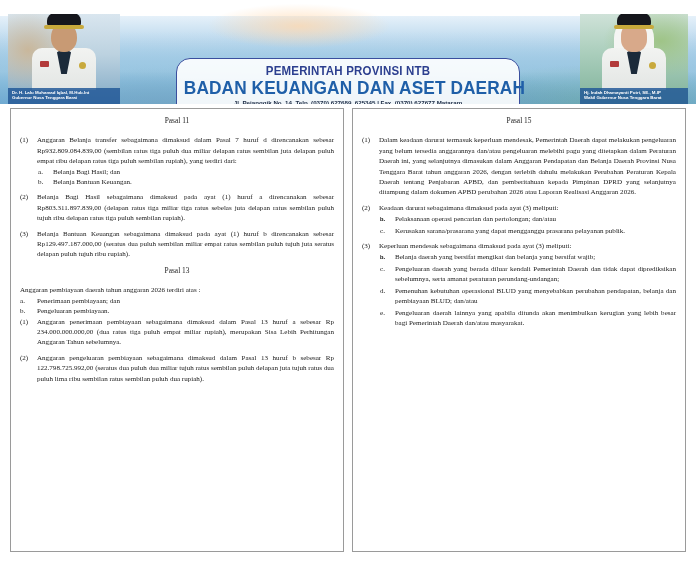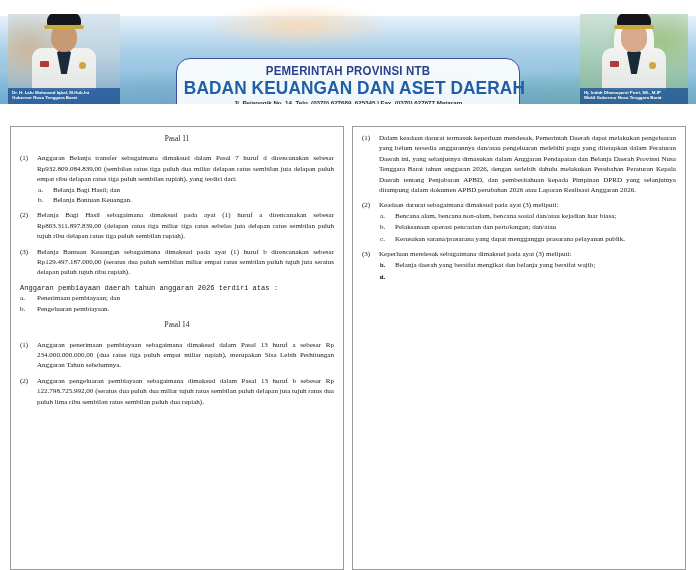--- a/index.html
+++ b/index.html
@@ -131,21 +131,21 @@
   .plaque .line3, .plaque .line4 {
     font-family: "Liberation Sans", sans-serif;
     font-size: 6.2px; line-height: 8.4px; color: #1a2a44; font-weight: bold;
     white-space: nowrap;
   }
 
   
   .sheet {
     position: absolute; top: 104px; left: 0; width: 696px; height: 466px;
     padding: 4px 10px 0 10px;
-    display: flex; gap: 8px; align-items: flex-end;
+    display: flex; gap: 8px;
   }
   .col {
     border: 1px solid #9a9a9a;
     padding: 6px 9px 8px 9px;
     width: 50%;
     font-size: 7.05px;
     line-height: 10.4px;
     color: #1a1a1a;
     text-align: justify;
     height: 444px;
@@ -174,21 +174,21 @@
   .alist > li {
     position: relative;
     padding-left: 16px;
     margin-bottom: 0;
   }
   .alist > li > .mk {
     position: absolute; left: 1px; top: 0; width: 14px; text-align: left;
   }
   .alist.tight > li { margin-bottom: 0; }
   .alist.sp > li { margin-bottom: 1px; }
-  .nojustify { text-align: left; font-family: Liberation Mono, monospace; }
+  .nojustify { text-align: left; }
 </style>
 </head>
 <body>
 
 <div class="banner">
   <div class="topfade"></div>
   <div class="scape"></div>
   <div class="glow"></div>
 
   <div class="photo left">
@@ -259,62 +259,62 @@
         <span class="mk">(2)</span>
         <span>Belanja Bagi Hasil sebagaimana dimaksud pada ayat (1) huruf a direncanakan sebesar Rp803.311.897.839,00 (delapan ratus tiga miliar tiga ratus sebelas juta delapan ratus sembilan puluh tujuh ribu delapan ratus tiga puluh sembilan rupiah).</span>
       </li>
       <li>
         <span class="mk">(3)</span>
         <span>Belanja Bantuan Keuangan sebagaimana dimaksud pada ayat (1) huruf b direncanakan sebesar Rp129.497.187.000,00 (seratus dua puluh sembilan miliar empat ratus sembilan puluh tujuh juta seratus delapan puluh tujuh ribu rupiah).</span>
       </li>
     </ul>
 
 
+    <div class="pasal">Pasal 13</div>
     <div class="plain nojustify" style="margin-bottom:0">Anggaran pembiayaan daerah tahun anggaran 2026 terdiri atas :</div>
     <ul class="alist tight" style="margin-left:-1px">
       <li style="padding-left:18px">
         <span class="mk">a.</span>
         <span>Penerimaan pembiayaan; dan</span>
       </li>
       <li style="padding-left:18px">
         <span class="mk">b.</span>
         <span>Pengeluaran pembiayaan.</span>
       </li>
     </ul>
 
-    <div class="pasal">Pasal 14</div>
     <ul class="nlist">
       <li>
         <span class="mk">(1)</span>
         <span>Anggaran penerimaan pembiayaan sebagaimana dimaksud dalam Pasal 13 huruf a sebesar Rp 234.000.000.000,00 (dua ratus tiga puluh empat miliar rupiah), merupakan Sisa Lebih Perhitungan Anggaran Tahun sebelumnya.</span>
       </li>
       <li>
         <span class="mk">(2)</span>
         <span>Anggaran pengeluaran pembiayaan sebagaimana dimaksud dalam Pasal 13 huruf b sebesar Rp 122.798.725.992,00 (seratus dua puluh dua miliar tujuh ratus sembilan puluh delapan juta tujuh ratus dua puluh lima ribu sembilan ratus sembilan puluh dua rupiah).</span>
       </li>
     </ul>
   </div>
 
   <div class="col">
 
+    <div class="pasal first">Pasal 15</div>
 
 
     <ul class="nlist">
       <li>
         <span class="mk">(1)</span>
         <span>Dalam keadaan darurat termasuk keperluan mendesak, Pemerintah Daerah dapat melakukan pengeluaran yang belum tersedia anggarannya dan/atau pengeluaran melebihi pagu yang ditetapkan dalam Peraturan Daerah ini, yang selanjutnya dimasukan dalam Anggaran Pendapatan dan Belanja Daerah Provinsi Nusa Tenggara Barat tahun anggaran 2026, dengan terlebih dahulu melakukan Perubahan Peraturan Kepala Daerah tentang Penjabaran APBD, dan pemberitahuan kepada Pimpinan DPRD yang selanjutnya ditampung dalam dokumen APBD perubahan 2026 atau Laporan Realisasi Anggaran 2026.</span>
       </li>
 
       <li>
         <span class="mk">(2)</span>
         <span>Keadaan darurat sebagaimana dimaksud pada ayat (3) meliputi:</span>
         <ul class="alist sp">
           <li>
             <span class="mk">a.</span>
-            <span>Bencana alam, bencana non-alam, bencana sosial dan/atau kejadian luar biasa;</span>
           </li>
           <li>
             <span class="mk">b.</span>
             <span>Pelaksanaan operasi pencarian dan pertolongan; dan/atau</span>
           </li>
           <li>
             <span class="mk">c.</span>
             <span>Kerusakan sarana/prasarana yang dapat mengganggu prasarana pelayanan publik.</span>
           </li>
         </ul>
@@ -326,24 +326,27 @@
         <ul class="alist sp">
           <li>
             <span class="mk">a.</span>
           </li>
           <li>
             <span class="mk">b.</span>
             <span>Belanja daerah yang bersifat mengikat dan belanja yang bersifat wajib;</span>
           </li>
           <li>
             <span class="mk">c.</span>
+            <span>Pengeluaran daerah yang berada diluar kendali Pemerintah Daerah dan tidak dapat diprediksikan sebelumnya, serta amanat peraturan perundang-undangan;</span>
           </li>
           <li>
             <span class="mk">d.</span>
+            <span>Pemenuhan kebutuhan operasional BLUD yang menyebabkan perubahan pendapatan, belanja dan pembiayaan BLUD; dan/atau</span>
           </li>
           <li>
             <span class="mk">e.</span>
+            <span>Pengeluaran daerah lainnya yang apabila ditunda akan menimbulkan kerugian yang lebih besar bagi Pemerintah Daerah dan/atau masyarakat.</span>
           </li>
         </ul>
       </li>
     </ul>
   </div>
 </div>
 
 </body></html>

